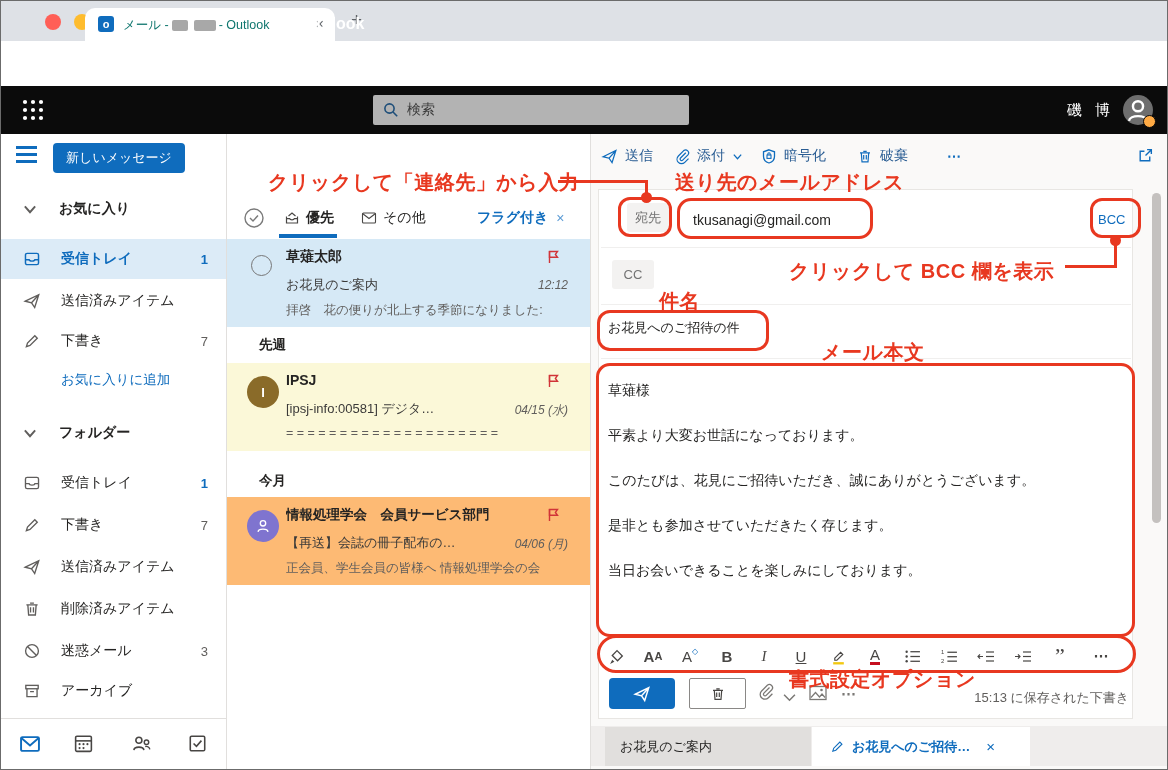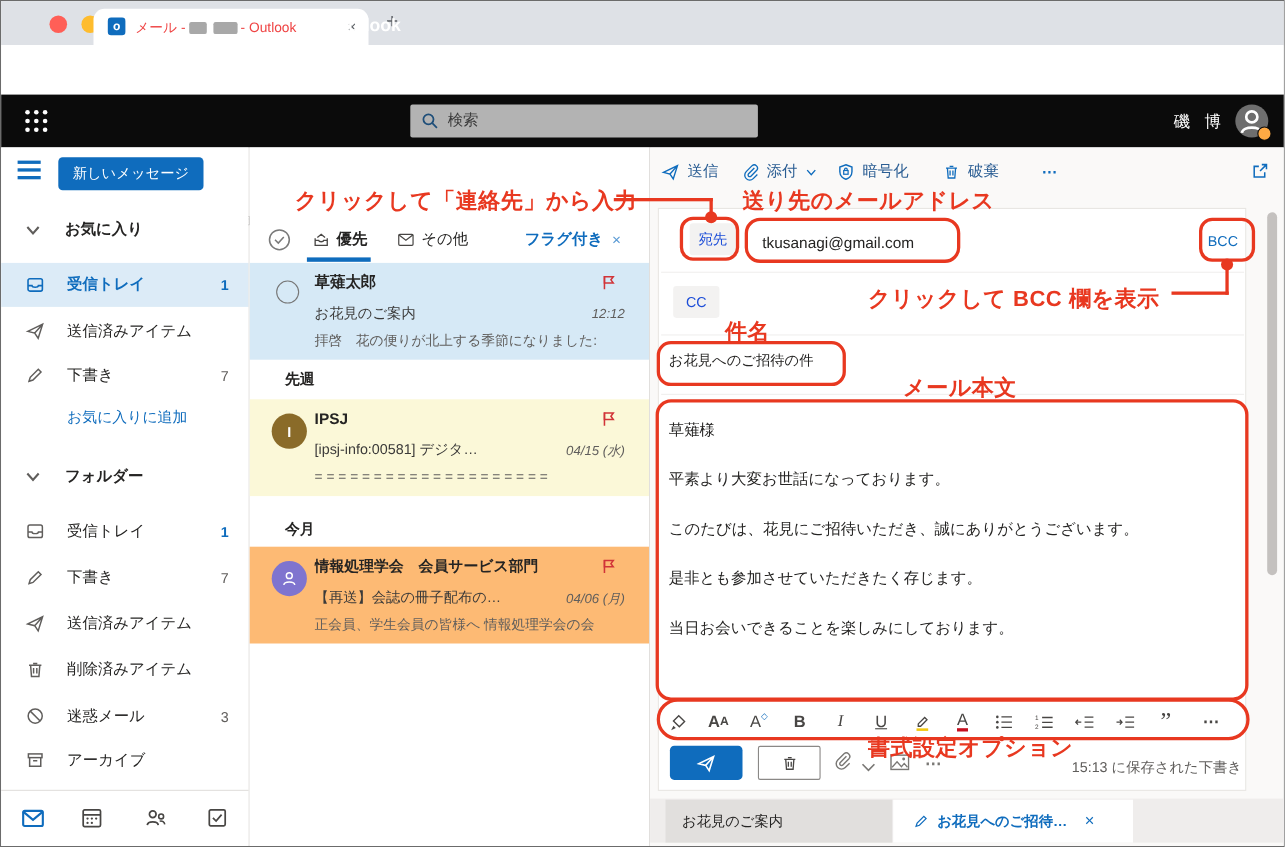--- a/index.html
+++ b/index.html
@@ -3,21 +3,21 @@
 <meta charset="utf-8">
 <style>
   body{margin:0;background:#fff;font-family:"Liberation Sans",sans-serif;}
   .screen{position:relative;width:1168px;height:770px;border:1px solid #6b6b6b;box-sizing:border-box;overflow:hidden;background:#fff;}
   .abs{position:absolute;}
   svg{display:block;}
   
   .tabstrip{left:0;top:0;width:1168px;height:40px;background:#dee1e6;}
   .light{width:16px;height:16px;border-radius:50%;top:13px;}
   .btab{left:84px;top:7px;width:250px;height:33px;background:#fff;border-radius:10px 10px 0 0;}
-  .btab .ttl{position:absolute;left:38px;top:9px;font-size:12.5px;color:#ef4444;white-space:nowrap;}
+  .btab .ttl{position:absolute;left:38px;top:9px;font-size:12.5px;color:#0f766e;white-space:nowrap;}
   .blurblk{display:inline-block;height:11px;background:#a8a8a8;border-radius:2px;vertical-align:middle;margin:0 3px;filter:blur(.7px);}
   .urlrow{left:0;top:40px;width:1168px;height:45px;background:#fff;}
   .navic{font-size:17px;color:#5f6368;top:51px;}
   .pill{left:118px;top:47px;width:972px;height:31px;background:#f1f3f4;border-radius:16px;}
   .urltxt{position:absolute;left:34px;top:7px;font-size:13.5px;color:#202124;white-space:nowrap;max-width:880px;overflow:hidden;}
   .urltxt .path{color:#5f6368;}
   
   .o365{left:0;top:85px;width:1168px;height:48px;background:#0b0b0b;}
   .logo{left:57px;top:85px;width:220px;height:48px;background:#fff;}
   .hic{color:#fff;top:96px;width:24px;height:26px;display:flex;align-items:center;justify-content:center;font-size:15px;}
@@ -43,21 +43,21 @@
   .mtime{position:absolute;right:22px;top:39px;font-size:12px;color:#605e5c;font-style:italic;}
   .mprev{position:absolute;left:59px;top:63px;right:5px;font-size:12.5px;color:#605e5c;white-space:nowrap;overflow:hidden;}
   .mflag{position:absolute;right:30px;top:10px;}
   .mav{position:absolute;left:20px;top:13px;width:32px;height:32px;border-radius:50%;color:#fff;display:flex;align-items:center;justify-content:center;font-size:13px;font-weight:bold;}
   .sechead{left:226px;width:363px;height:36px;display:flex;align-items:center;}
   .sechead span{margin-left:32px;font-size:13.5px;font-weight:bold;color:#252423;}
   
   .ct{position:absolute;top:141px;height:28px;display:flex;align-items:center;gap:7px;font-size:14px;color:#2a5d93;}
   .card{left:597px;top:188px;width:535px;height:530px;background:#fff;border:1px solid #e8e6e3;box-sizing:border-box;}
   .hdiv{position:absolute;left:600px;width:530px;height:1px;background:#f0efee;}
-  .chip{position:absolute;width:42px;height:29px;background:#f3f2f1;border-radius:3px;color:#1d4ed8;font-size:13px;display:flex;align-items:center;justify-content:center;}
+  .chip{position:absolute;width:42px;height:29px;background:#f3f2f1;border-radius:3px;color:#737373;font-size:13px;display:flex;align-items:center;justify-content:center;}
   .bodyp{position:absolute;left:607px;font-size:14px;color:#252423;white-space:nowrap;}
   .fi{position:absolute;top:641px;width:30px;height:28px;display:flex;align-items:center;justify-content:center;color:#484644;font-size:15px;}
   .tbar{left:590px;top:725px;width:578px;height:40px;background:#efedec;}
   .ttab{position:absolute;top:726px;height:39px;display:flex;align-items:center;font-size:13px;}
   
   .ann{position:absolute;font-size:20px;font-weight:bold;color:#e83820;white-space:nowrap;z-index:60;letter-spacing:.5px;}
   .rl{position:absolute;background:#e83820;z-index:55;}
   .rdot{position:absolute;width:11px;height:11px;border-radius:50%;background:#e83820;z-index:56;}
   .rc{position:absolute;border:3px solid #e83820;z-index:50;box-sizing:border-box;}
 </style>

